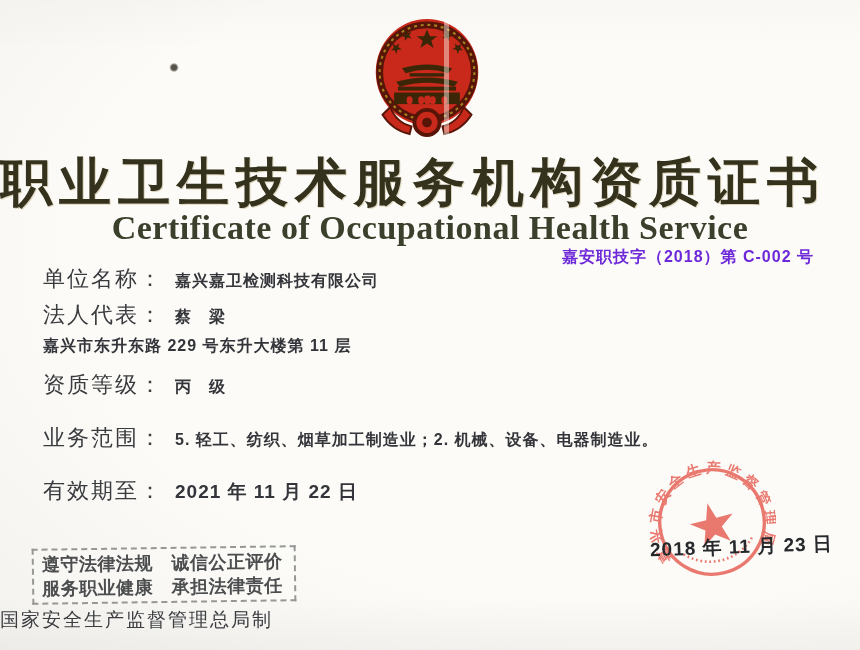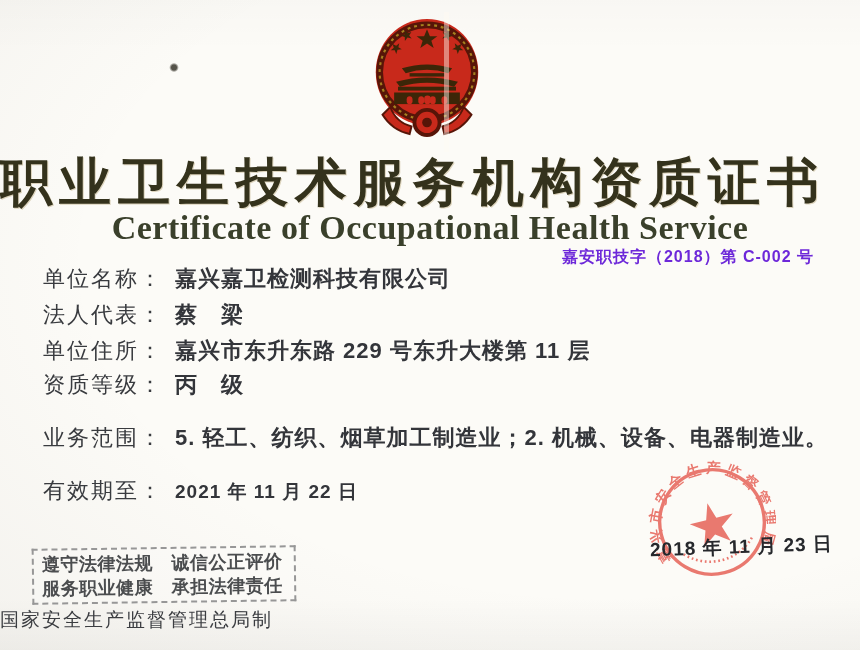--- a/index.html
+++ b/index.html
@@ -30,21 +30,21 @@
   }
   .cert-no{
     position:absolute;right:46px;top:247px;font-size:16px;font-weight:bold;
     color:#6d28d9;letter-spacing:1px;
   }
   .field-row{position:absolute;left:35px;display:flex;align-items:baseline;white-space:nowrap;margin-left:8px;}
   .flabel{
     font-family:"Liberation Serif","DejaVu Serif",serif;
     font-size:22px;letter-spacing:2px;color:#393b3f;width:132px;flex:0 0 132px;
   }
-  .fvalue{font-weight:bold;font-size:22px;color:#33353a;letter-spacing:1px;}
+  .fvalue{font-weight:bold;font-size:16px;color:#33353a;letter-spacing:1px;}
   .r0{top:264px}.r1{top:300px}.r2{top:336px}.r3{top:370px}.r4{top:423px}
   .validity{top:476px}
   .validity .fvalue{font-size:19px;}
   .seal{position:absolute;left:648px;top:458px;width:128px;height:128px;}
   .issue-date{
     position:absolute;left:650px;top:534px;font-size:19px;font-weight:bold;
     color:#26282c;letter-spacing:1px;transform:rotate(-2deg);white-space:nowrap;
   }
   .motto{
     position:absolute;left:32px;top:547px;width:264px;height:56px;
@@ -108,21 +108,20 @@
 
 <div class="field-row r0">
   <span class="flabel">单位名称：</span>
   <span class="fvalue">嘉兴嘉卫检测科技有限公司</span>
 </div>
 <div class="field-row r1">
   <span class="flabel">法人代表：</span>
   <span class="fvalue">蔡　梁</span>
 </div>
 <div class="field-row r2">
-  <span class="flabel">单位住所：</span>
   <span class="fvalue">嘉兴市东升东路 229 号东升大楼第 11 层</span>
 </div>
 <div class="field-row r3">
   <span class="flabel">资质等级：</span>
   <span class="fvalue">丙　级</span>
 </div>
 <div class="field-row r4">
   <span class="flabel">业务范围：</span>
   <span class="fvalue">5. 轻工、纺织、烟草加工制造业；2. 机械、设备、电器制造业。</span>
 </div>

